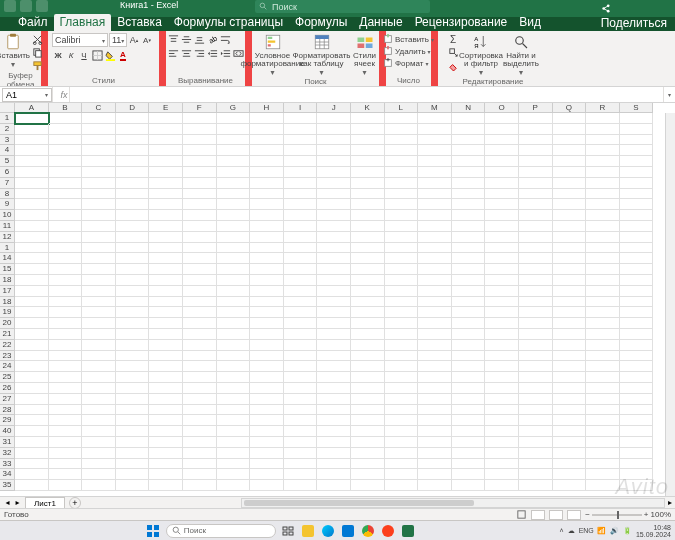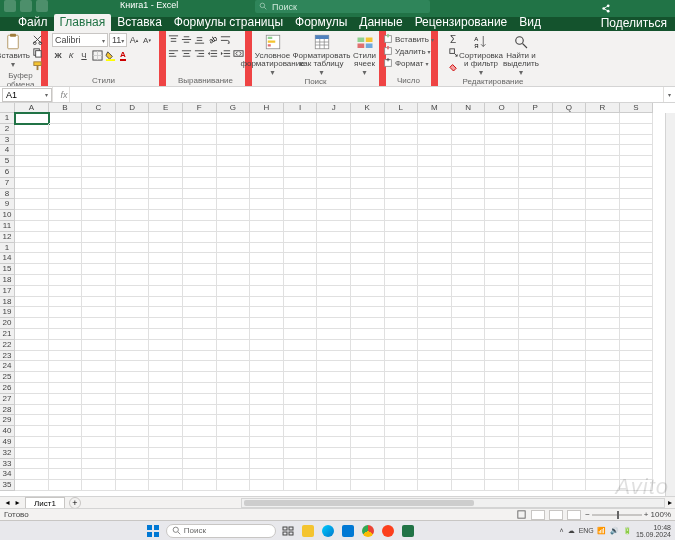--- a/index.html
+++ b/index.html
@@ -475,21 +475,21 @@
       <div class="rowhead">21</div>
       <div class="rowhead">22</div>
       <div class="rowhead">23</div>
       <div class="rowhead">24</div>
       <div class="rowhead">25</div>
       <div class="rowhead">26</div>
       <div class="rowhead">27</div>
       <div class="rowhead">28</div>
       <div class="rowhead">29</div>
       <div class="rowhead">40</div>
-      <div class="rowhead">49</div>
+      <div class="rowhead">31</div>
       <div class="rowhead">32</div>
       <div class="rowhead">33</div>
       <div class="rowhead">34</div>
       <div class="rowhead">35</div>
     </div>
   <div class="cells" id="cells">
       <div class="cellrow">
         <div class="cell sel"></div>
         <div class="cell"></div>
         <div class="cell"></div>

